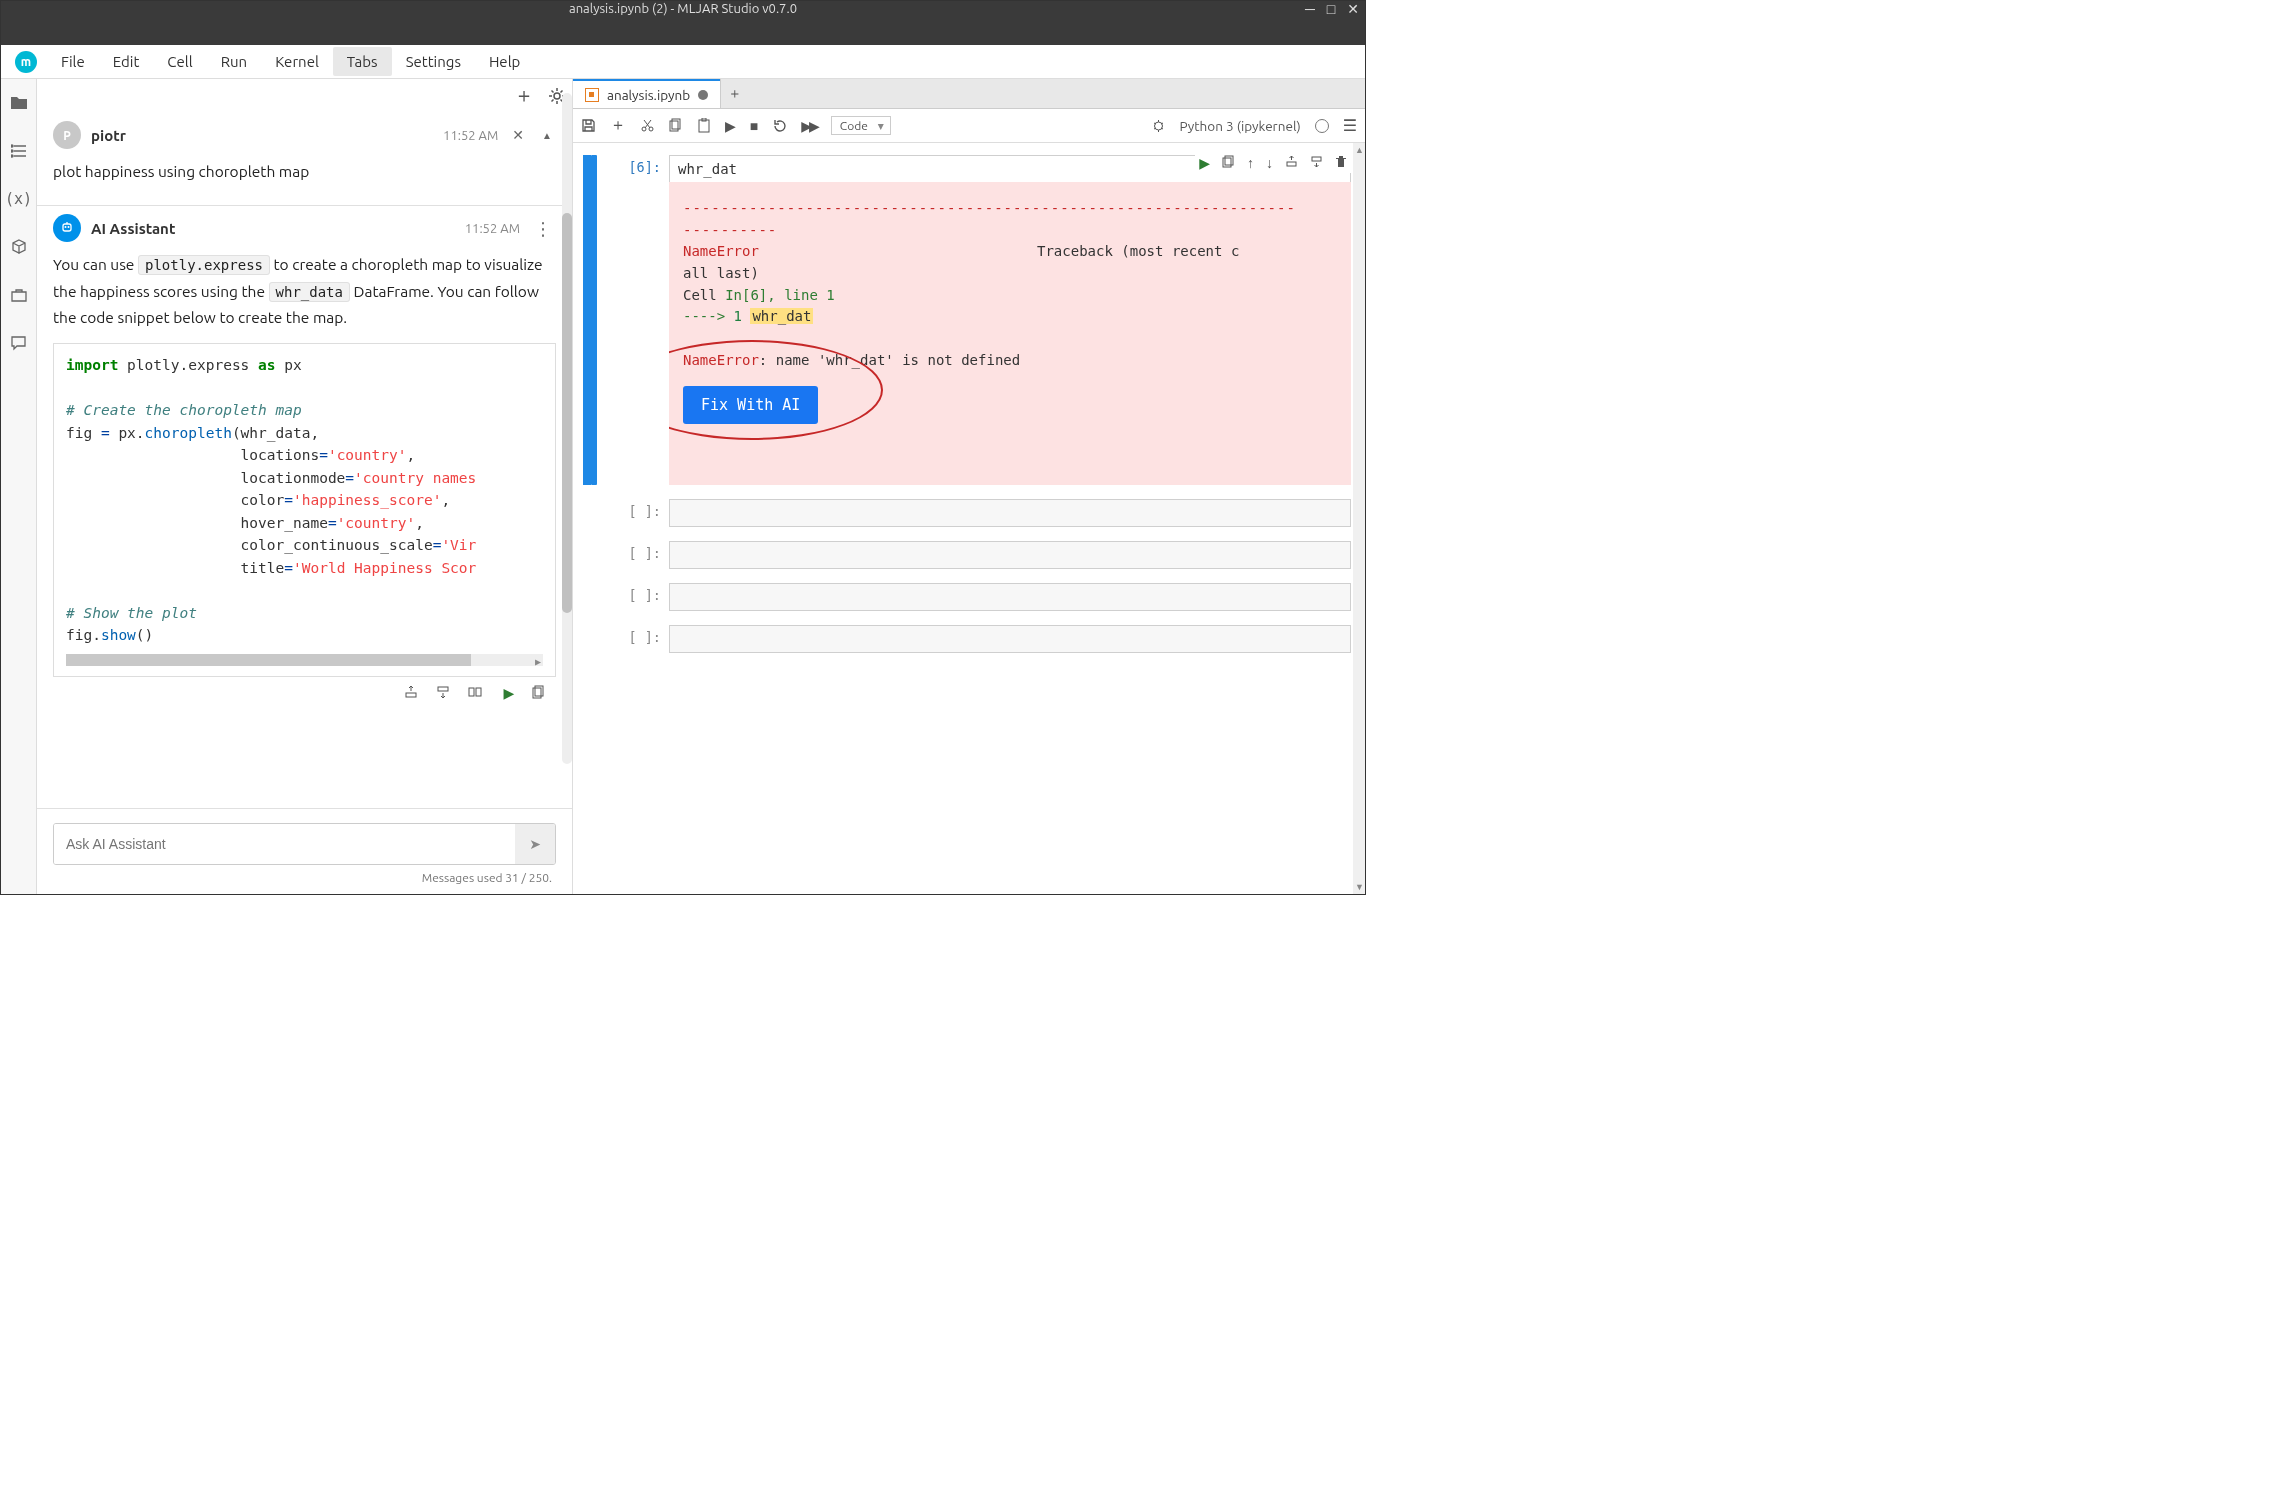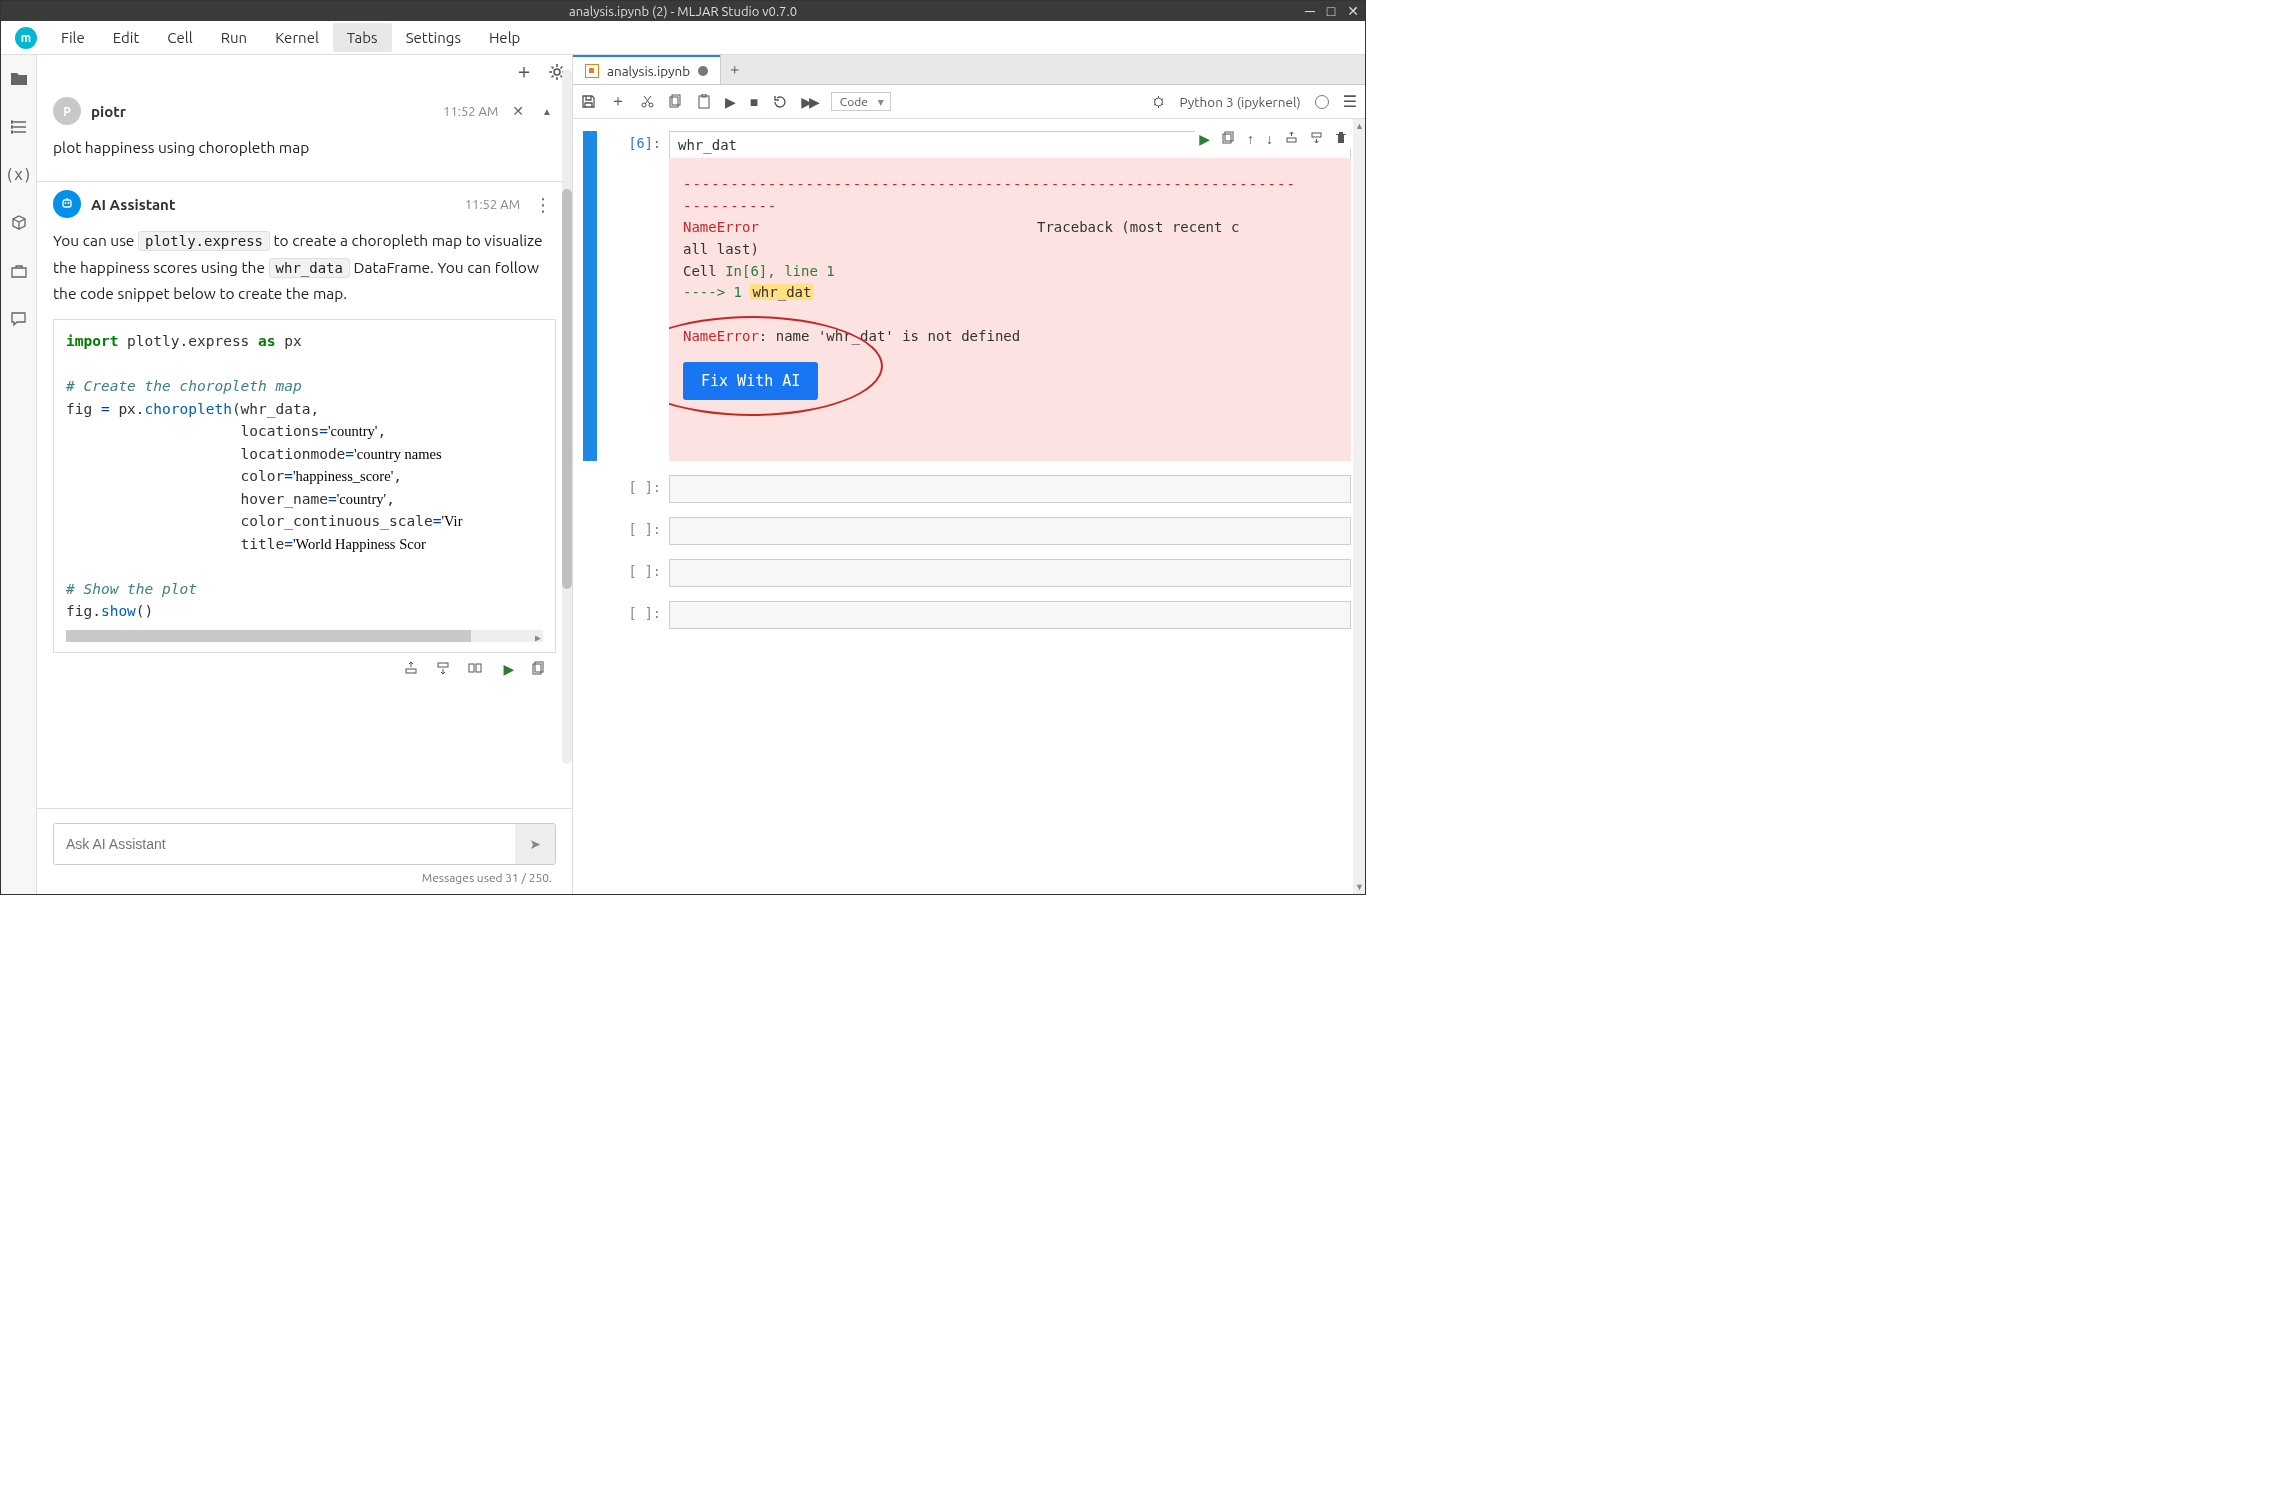--- a/index.html
+++ b/index.html
@@ -1,18 +1,18 @@
 <!DOCTYPE html>
 <html><head>
 <meta charset="utf-8">
 <style>
 * { margin:0; padding:0; box-sizing:border-box; }
 body { font-family: -apple-system, BlinkMacSystemFont, "Segoe UI", Ubuntu, sans-serif; font-size:14px; background:#fff; color:#333; overflow:hidden; }
 .window { width:1366px; height:895px; display:flex; flex-direction:column; border:1px solid #333; }
-.titlebar { height:20px; background:#3a3a3a; color:#ddd; display:flex; align-items:center; justify-content:center; position:relative; font-size:13px; }
+.titlebar { height:44px; background:#3a3a3a; color:#ddd; display:flex; justify-content:center; position:relative; font-size:13px; }
 .titlebar-controls { position:absolute; right:6px; display:flex; gap:12px; font-size:14px; color:#ddd;}
 .titlebar-controls span{cursor:pointer;}
 .menubar { height:34px; display:flex; align-items:center; background:#fff; border-bottom:1px solid #ddd; padding:0 4px;}
 .menubar-logo { width:22px; height:22px; border-radius:50%; background:#00b8d4; color:#fff; font-weight:bold; display:flex; align-items:center; justify-content:center; margin:0 10px; font-size:12px;}
 .menubar-item { padding:6px 14px; cursor:pointer; font-size:15px; color:#333; border-radius:2px;}
 .menubar-item.active { background:#e8e8e8;}
 .body { flex:1; display:flex; overflow:hidden;}
 .left-icons { width:36px; background:#f7f7f7; border-right:1px solid #ddd; display:flex; flex-direction:column; align-items:center; padding-top:14px; gap:28px;}
 .left-icons .icon{ width:20px; height:20px; color:#555; cursor:pointer; display:flex; align-items:center; justify-content:center;}
 .main { flex:1; display:flex; overflow:hidden;}
@@ -76,21 +76,21 @@
 .err-name{ color:#c62828;}
 .err-green{ color:#2e7d32;}
 .err-hl{ background:#ffe082; padding:0 2px;}
 .fix-btn { background:#1976f2; color:#fff; border:none; padding:10px 18px; font-size:15px; border-radius:3px; cursor:pointer; margin-top:14px; font-family:"DejaVu Sans Mono", monospace;}
 .hand-circle { position:absolute; left:-48px; top:158px; width:262px; height:100px; border:2px solid #c62828; border-radius:50%; pointer-events:none;}
 .right-scroll { position:absolute; right:0; top:64px; bottom:0; width:12px; background:#f0f0f0;}
 .right-scroll-arr{ position:absolute; font-size:9px; color:#888; left:2px;}
 svg{display:block;}
 .kw-green{color:#008000;font-weight:bold;}
 .kw-blue{color:#0040a0;}
-.kw-str{color:#000000;font-family:Liberation Serif, serif;}
+.kw-str{color:#ef4444;}
 .kw-comment{color:#408080;font-style:italic;}
 .kw-call{color:#0060b0;}
 .kw-num{color:#208040;}
 </style>
 </head>
 <body>
 
 <div class="window">
   <div class="titlebar">
     <span>analysis.ipynb (2) - MLJAR Studio v0.7.0</span>

